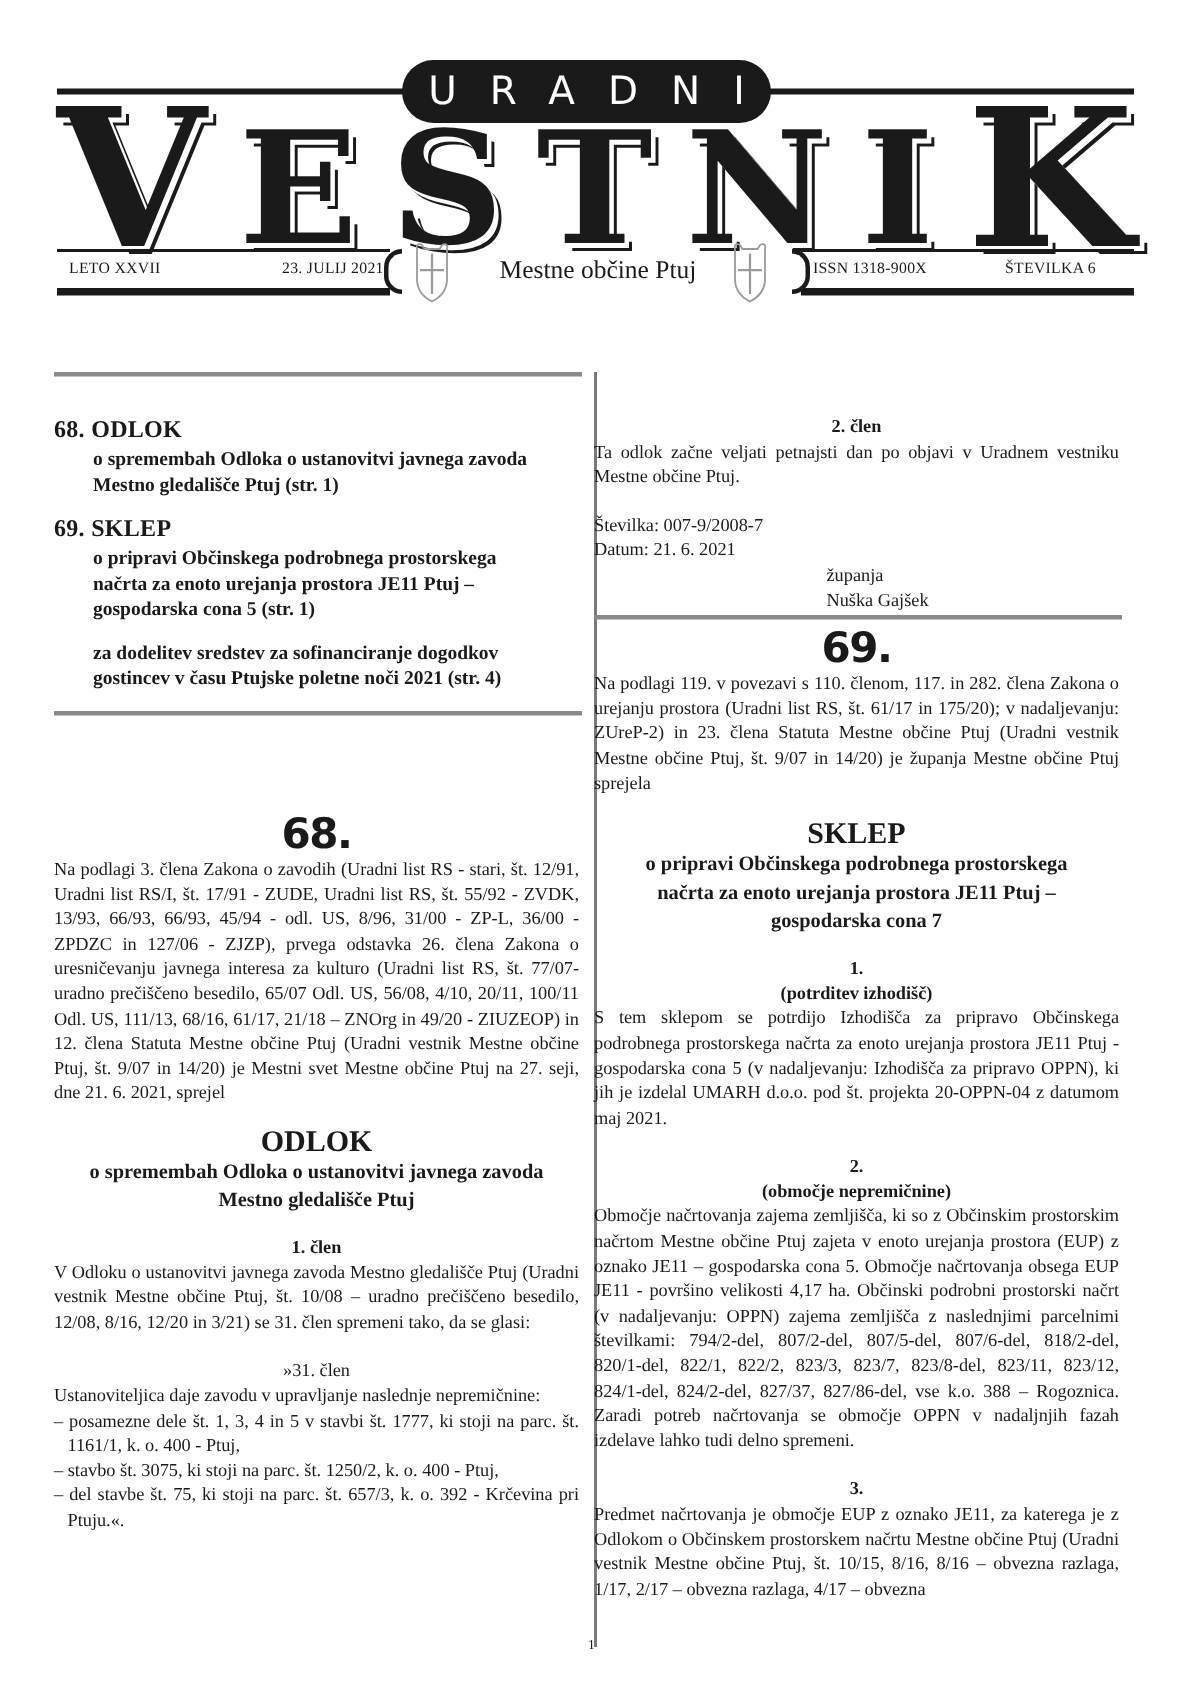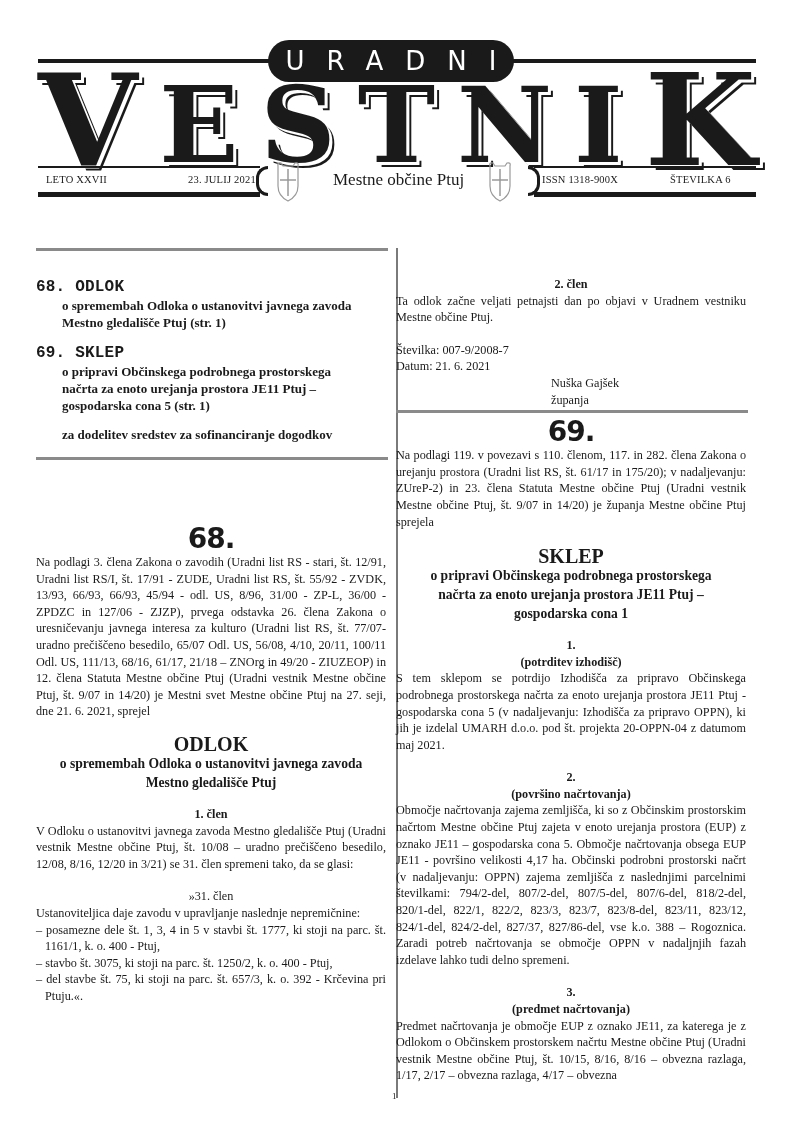--- a/index.html
+++ b/index.html
@@ -43,21 +43,21 @@
   .col-right { left: 396px; }
   .vdivider { position: absolute; left: 396px; top: 248px; width: 2px; height: 850px; background: #7a7a7a; }
   .hrule { height: 3px; background: #8a8a8a; width: 352px; }
 
   p, .line { margin: 0; font-size: 12.2px; line-height: 16.6px; text-align: justify; }
   .center { text-align: center; }
 
   
   .toc { margin-top: 26px; }
   .toc-item { margin-bottom: 12px; }
-  .toc-title { font-size: 16px; font-weight: bold; line-height: 20px; letter-spacing: 0.2px; font-family: Liberation Mono, monospace; }
+  .toc-title { font-size: 16px; font-weight: bold; line-height: 20px; letter-spacing: 0.2px; }
   .toc-desc { font-size: 13px; font-weight: bold; line-height: 17px; padding-left: 26px; }
 
   .act-num { font-family: "DejaVu Sans", sans-serif; font-weight: bold; font-size: 28px;
              text-align: center; line-height: 30px; letter-spacing: -1px; }
   .doc-title { font-weight: bold; text-align: center; font-size: 20px; line-height: 20px; }
   .doc-sub { font-weight: bold; text-align: center; font-size: 13.6px; line-height: 19px; }
   .clen { font-weight: bold; text-align: center; font-size: 12.2px; line-height: 16.6px; }
   .bullet { padding-left: 9px; text-indent: -9px; }
   .signer { padding-left: 155px; font-size: 12.2px; line-height: 16.6px; }
   .page-num { position: absolute; left: 392px; top: 1091px; font-size: 9px; }
@@ -115,20 +115,21 @@
       <div class="toc-desc">Mestno gledališče Ptuj (str. 1)</div>
     </div>
     <div class="toc-item">
       <div class="toc-title">69. SKLEP</div>
       <div class="toc-desc">o pripravi Občinskega podrobnega prostorskega</div>
       <div class="toc-desc">načrta za enoto urejanja prostora JE11 Ptuj –</div>
       <div class="toc-desc">gospodarska cona 5 (str. 1)</div>
     </div>
     <div class="toc-item">
       <div class="toc-desc">za dodelitev sredstev za sofinanciranje dogodkov</div>
+      <div class="toc-desc">gostincev v času Ptujske poletne noči 2021 (str. 4)</div>
     </div>
   </div>
   <div class="hrule" style="margin-top:14px"></div>
 
   <div class="act-num" style="margin-top:64px">68.</div>
   <p>Na podlagi 3. člena Zakona o zavodih (Uradni list RS - stari, št. 12/91, Uradni list RS/I, št. 17/91 - ZUDE, Uradni list RS, št. 55/92 - ZVDK, 13/93, 66/93, 66/93, 45/94 - odl. US, 8/96, 31/00 - ZP-L, 36/00 - ZPDZC in 127/06 - ZJZP), prvega odstavka 26. člena Zakona o uresničevanju javnega interesa za kulturo (Uradni list RS, št. 77/07- uradno prečiščeno besedilo, 65/07 Odl. US, 56/08, 4/10, 20/11, 100/11 Odl. US, 111/13, 68/16, 61/17, 21/18 – ZNOrg in 49/20 - ZIUZEOP) in 12. člena Statuta Mestne občine Ptuj (Uradni vestnik Mestne občine Ptuj, št. 9/07 in 14/20) je Mestni svet Mestne občine Ptuj na 27. seji, dne 21. 6. 2021, sprejel</p>
 
   <div class="doc-title" style="margin-top:14px">ODLOK</div>
   <div class="doc-sub">o spremembah Odloka o ustanovitvi javnega zavoda</div>
   <div class="doc-sub">Mestno gledališče Ptuj</div>
@@ -142,38 +143,37 @@
   <p class="bullet">– stavbo št. 3075, ki stoji na parc. št. 1250/2, k. o. 400 - Ptuj,</p>
   <p class="bullet">– del stavbe št. 75, ki stoji na parc. št. 657/3, k. o. 392 - Krčevina pri Ptuju.«.</p>
 </div>
 
 <div class="col col-right">
   <div class="clen" style="margin-top:36px">2. člen</div>
   <p>Ta odlok začne veljati petnajsti dan po objavi v Uradnem vestniku Mestne občine Ptuj.</p>
 
   <p style="margin-top:16px">Številka: 007-9/2008-7</p>
   <p>Datum: 21. 6. 2021</p>
+  <div class="signer">županja</div>
   <div class="signer">Nuška Gajšek</div>
-  <div class="signer">županja</div>
   <div class="hrule" style="margin-top:2px"></div>
 
   <div class="act-num" style="margin-top:4px">69.</div>
   <p>Na podlagi 119. v povezavi s 110. členom, 117. in 282. člena Zakona o urejanju prostora (Uradni list RS, št. 61/17 in 175/20); v nadaljevanju: ZUreP-2) in 23. člena Statuta Mestne občine Ptuj (Uradni vestnik Mestne občine Ptuj, št. 9/07 in 14/20) je županja Mestne občine Ptuj sprejela</p>
 
   <div class="doc-title" style="margin-top:16px">SKLEP</div>
   <div class="doc-sub">o pripravi Občinskega podrobnega prostorskega</div>
   <div class="doc-sub">načrta za enoto urejanja prostora JE11 Ptuj –</div>
-  <div class="doc-sub">gospodarska cona 1</div>
+  <div class="doc-sub">gospodarska cona 7</div>
 
   <div class="clen" style="margin-top:14px">1.</div>
   <div class="clen">(potrditev izhodišč)</div>
   <p>S tem sklepom se potrdijo Izhodišča za pripravo Občinskega podrobnega prostorskega načrta za enoto urejanja prostora JE11 Ptuj - gospodarska cona 5 (v nadaljevanju: Izhodišča za pripravo OPPN), ki jih je izdelal UMARH d.o.o. pod št. projekta 20-OPPN-04 z datumom maj 2021.</p>
 
   <div class="clen" style="margin-top:16px">2.</div>
-  <div class="clen">(površino načrtovanja)</div>
+  <div class="clen">(območje nepremičnine)</div>
   <p>Območje načrtovanja zajema zemljišča, ki so z Občinskim prostorskim načrtom Mestne občine Ptuj zajeta v enoto urejanja prostora (EUP) z oznako JE11 – gospodarska cona 5. Območje načrtovanja obsega EUP JE11 - površino velikosti 4,17 ha. Občinski podrobni prostorski načrt (v nadaljevanju: OPPN) zajema zemljišča z naslednjimi parcelnimi številkami: 794/2-del, 807/2-del, 807/5-del, 807/6-del, 818/2-del, 820/1-del, 822/1, 822/2, 823/3, 823/7, 823/8-del, 823/11, 823/12, 824/1-del, 824/2-del, 827/37, 827/86-del, vse k.o. 388 – Rogoznica. Zaradi potreb načrtovanja se območje OPPN v nadaljnjih fazah izdelave lahko tudi delno spremeni.</p>
 
   <div class="clen" style="margin-top:16px">3.</div>
-  <div class="clen">(predmet načrtovanja)</div>
   <p>Predmet načrtovanja je območje EUP z oznako JE11, za katerega je z Odlokom o Občinskem prostorskem načrtu Mestne občine Ptuj (Uradni vestnik Mestne občine Ptuj, št. 10/15, 8/16, 8/16 – obvezna razlaga, 1/17, 2/17 – obvezna razlaga, 4/17 – obvezna</p>
 </div>
 
 <div class="page-num">1</div>
 
 </body></html>

